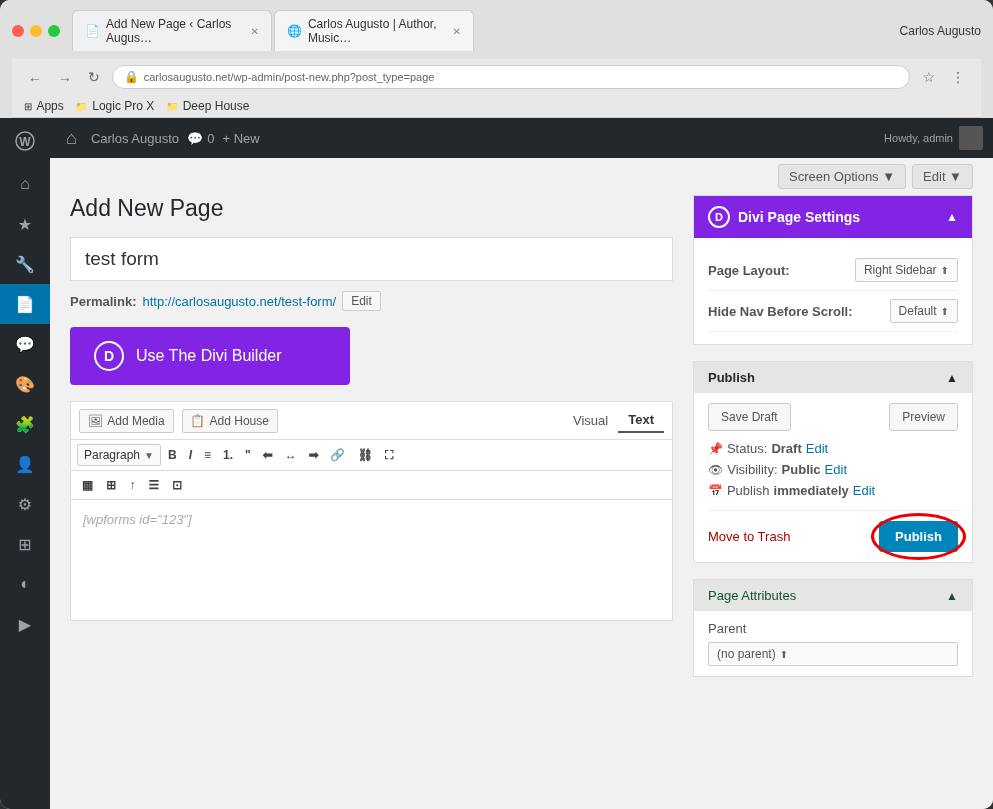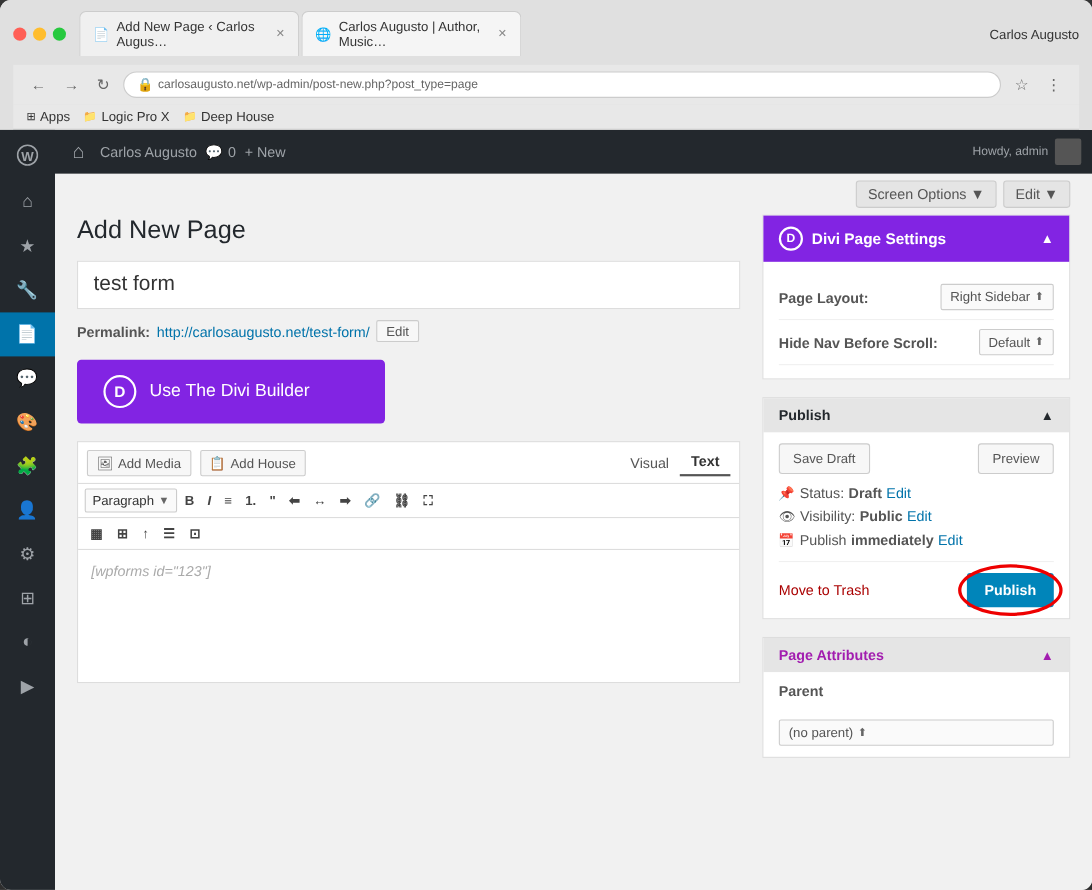--- a/index.html
+++ b/index.html
@@ -609,33 +609,33 @@
       border: 1px solid #ddd;
     }
 
     .page-attr-header {
       background: #e5e5e5;
       padding: 8px 14px;
       display: flex;
       align-items: center;
       justify-content: space-between;
       font-size: 13px;
-      font-weight: 700;
-      color: #a21caf;
+      font-weight: 400;
+      color: #14532d;
     }
 
     .page-attr-body {
       padding: 10px 14px;
     }
 
     .attr-label {
       font-size: 13px;
       color: #555;
-      font-weight: 700;
-      margin-bottom: 18px;
+      font-weight: 400;
+      margin-bottom: 6px;
     }
 
     .attr-select {
       display: flex;
       align-items: center;
       gap: 4px;
       border: 1px solid #ccc;
       border-radius: 2px;
       padding: 4px 8px;
       background: #fafafa;

